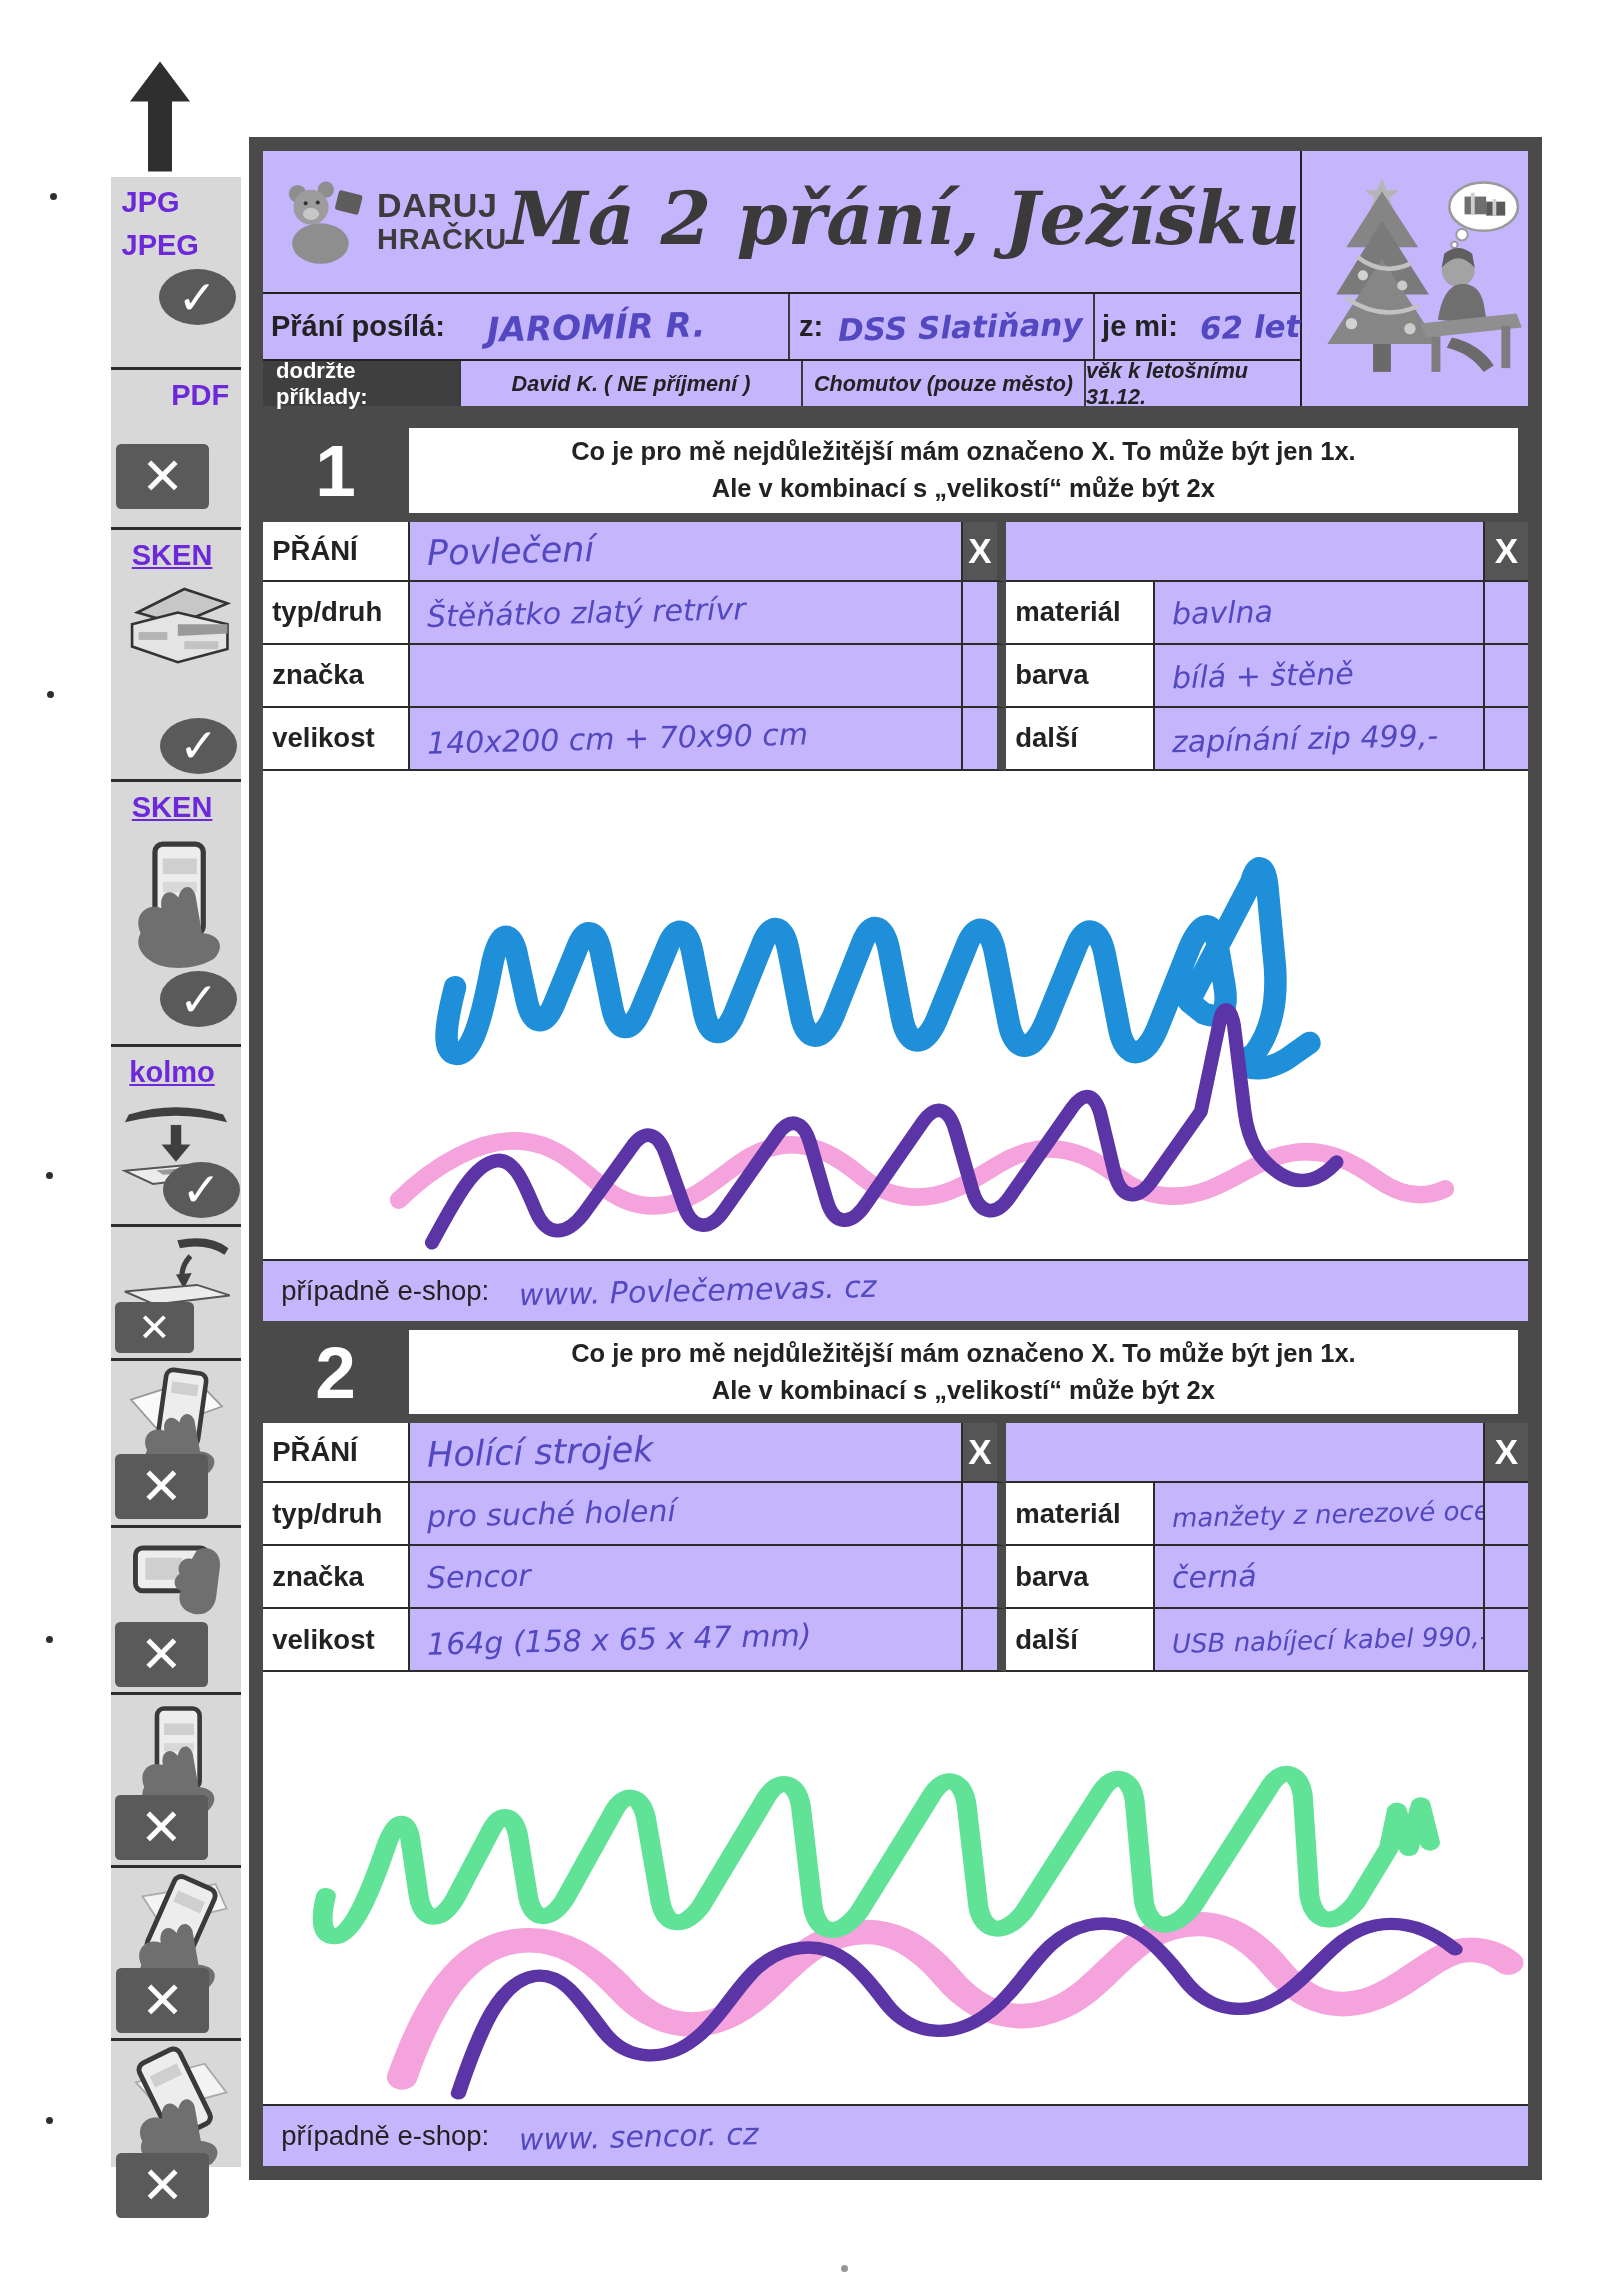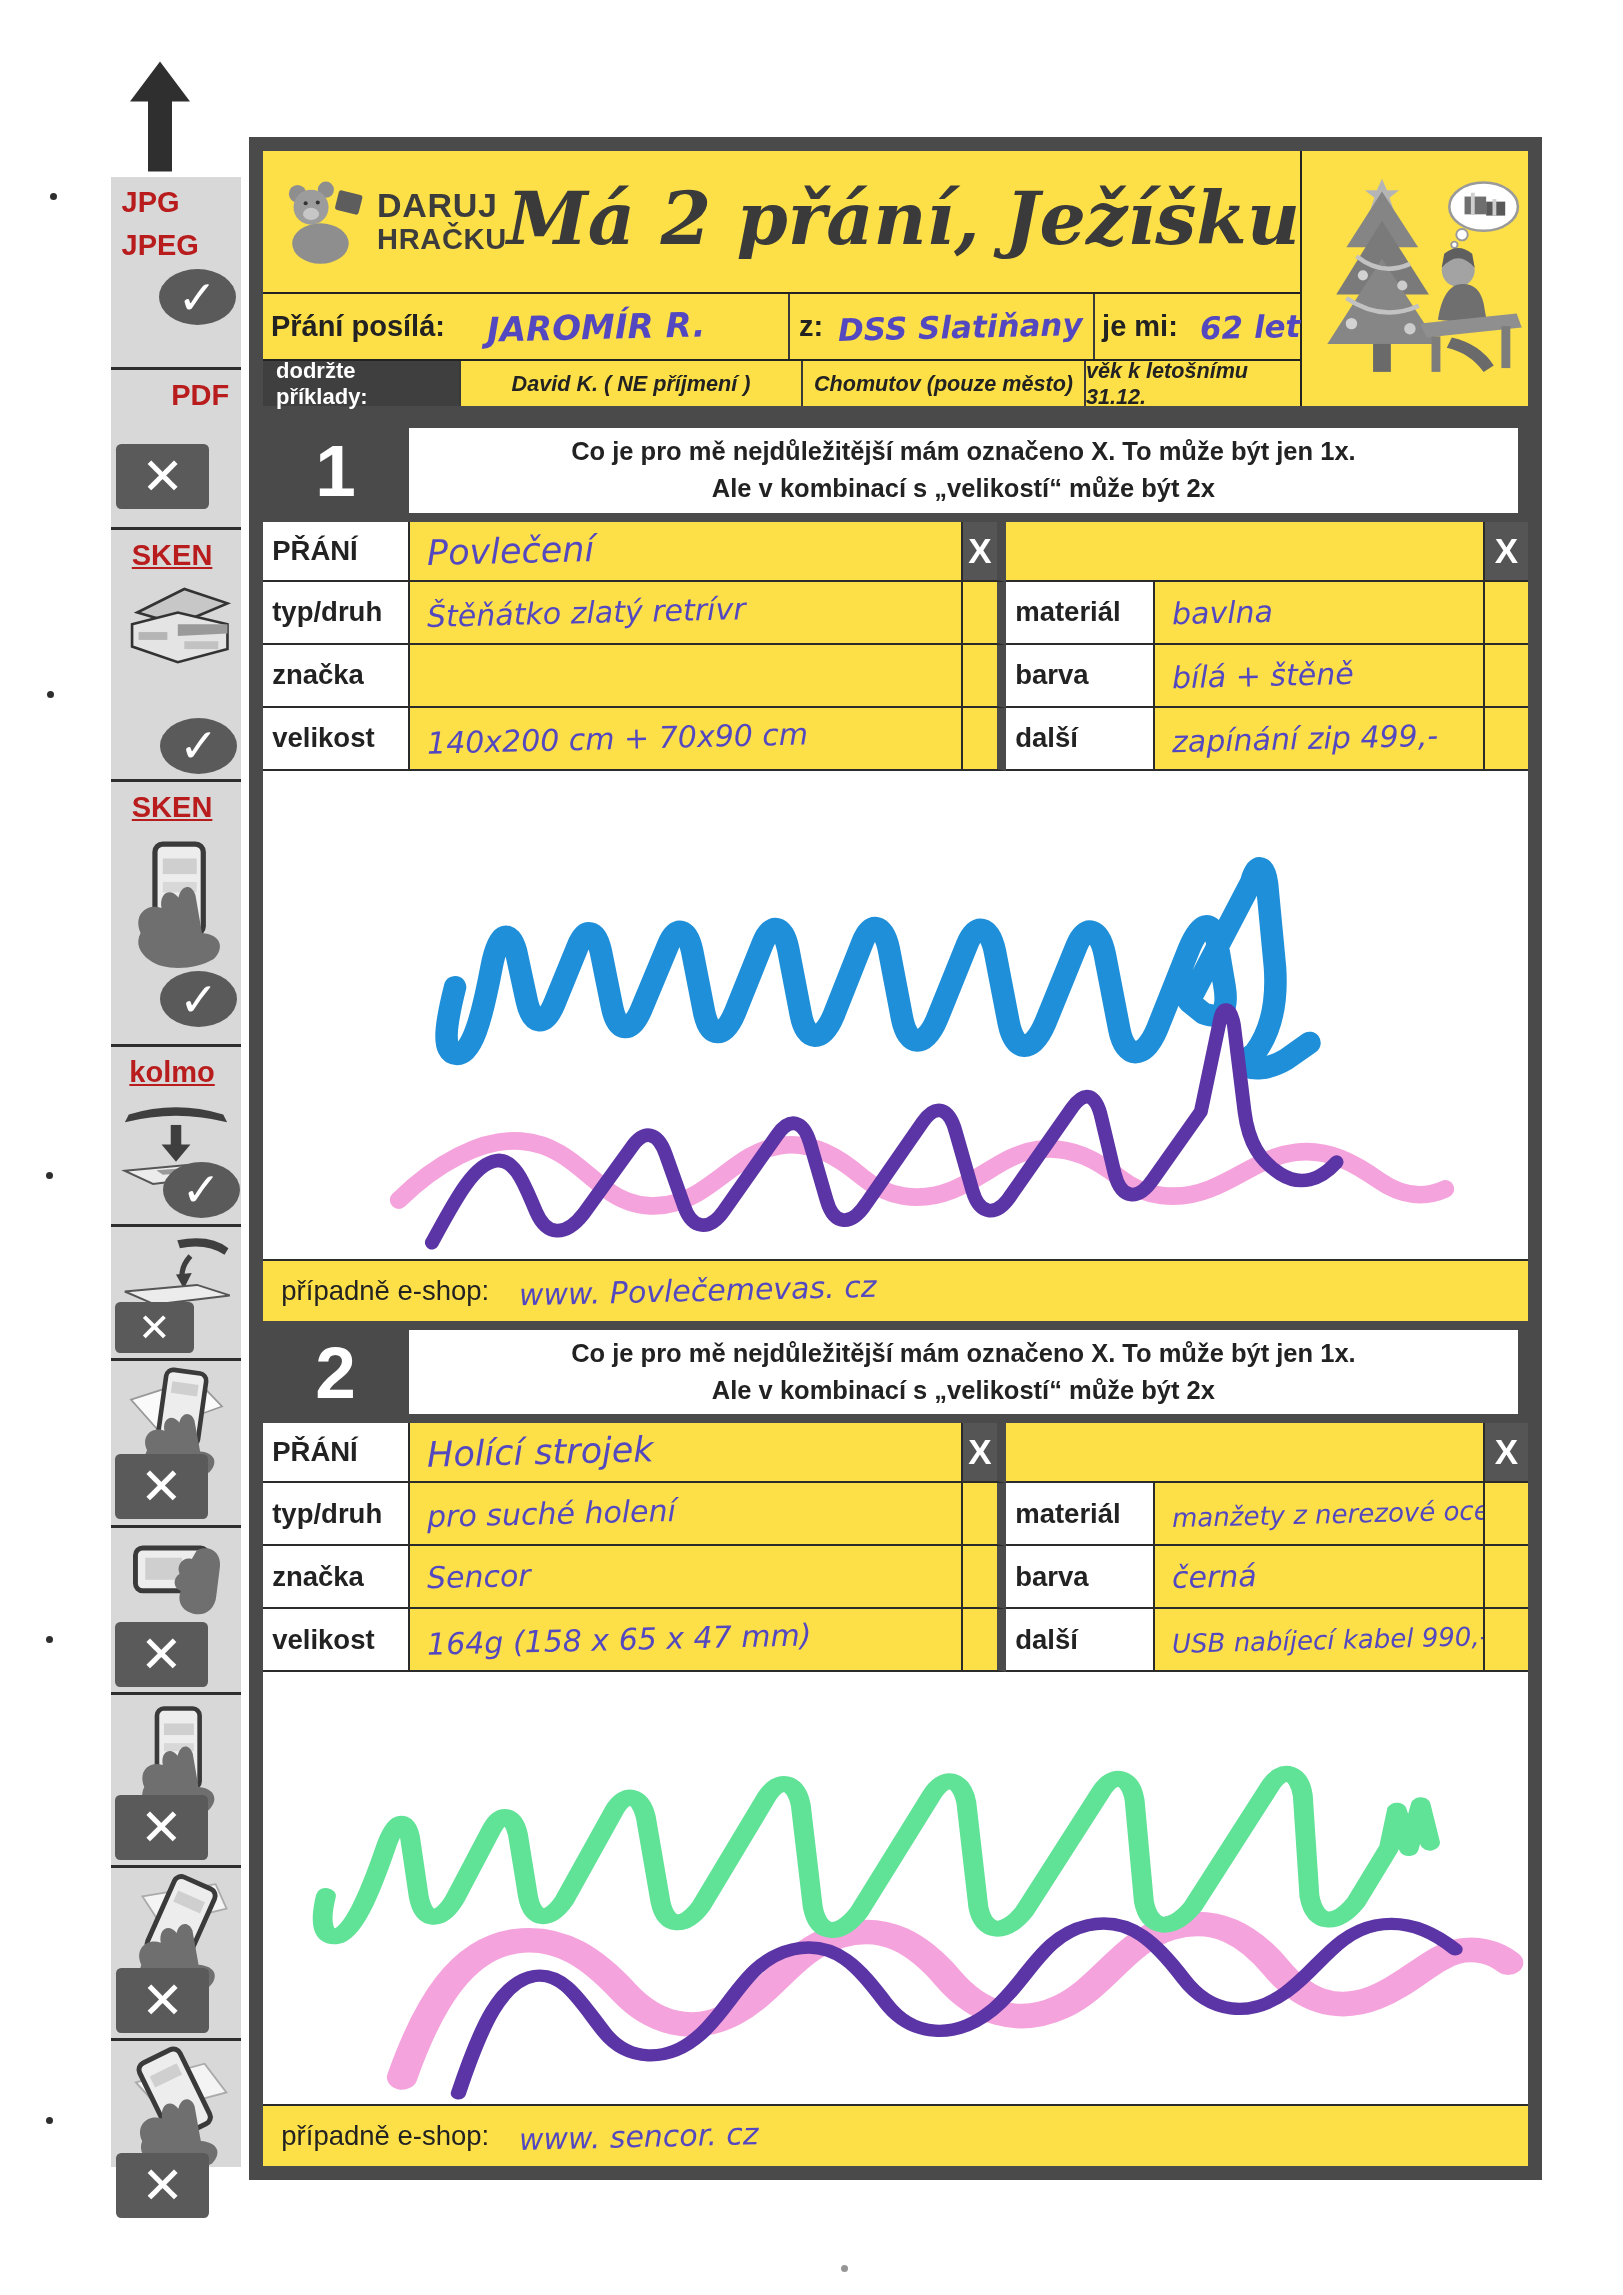--- a/index.html
+++ b/index.html
@@ -8,30 +8,30 @@
   .hw{font-family:"DejaVu Sans", sans-serif;font-style:italic;color:#5348c0;
       display:inline-block;transform:rotate(-1.4deg);white-space:nowrap;}
   
   .up-arrow{position:absolute;left:130px;top:60px;width:60px;height:113px;}
   .dot{position:absolute;width:7.2px;height:7.2px;border-radius:50%;background:#2e2e2e;}
   
   .sidebar{position:absolute;left:111px;top:177px;width:130px;height:1990px;background:#d8d8d8;
            display:flex;flex-direction:column;}
   .sb-sec{position:relative;border-bottom:3.3px solid #2e2e2e;flex:0 0 auto;overflow:hidden;}
   .sb-sec:last-child{border-bottom:none;}
-  .sb-label{font-weight:bold;font-size:29px;color:#b91c1c;line-height:1.15;padding:9.2px 7.9px 0 10.5px;}
+  .sb-label{font-weight:bold;font-size:29px;color:#6d28d9;line-height:1.15;padding:9.2px 7.9px 0 10.5px;}
   .lbl-right{text-align:right;padding-right:11.8px;}
   .lbl-center{text-align:center;padding-left:0;text-decoration:underline;}
   .badge{position:absolute;display:flex;align-items:center;justify-content:center;
          background:#5a5a5a;color:#fff;font-weight:bold;font-family:"DejaVu Sans",sans-serif;}
   .badge.ok{width:77px;height:56px;border-radius:50%;font-size:47px;}
   .badge.bad{width:93px;height:65px;border-radius:5.2px;font-size:51px;}
   .sb-art{display:block;margin:3.9px auto 2.6px auto;}
   
-  .form{position:absolute;left:249px;top:137px;width:1293px;background:#fde047;
+  .form{position:absolute;left:249px;top:137px;width:1293px;background:#c4b5fd;
         border:14.4px solid #4a4a4a;box-sizing:border-box;}
   .top{display:flex;border-bottom:13px solid #4a4a4a;}
   .top-left{flex:1;min-width:0;}
   .masthead{height:141px;display:flex;align-items:center;border-bottom:2.6px solid #222;}
   .logo-text{font-weight:bold;color:#3c3c3c;font-size:34px;line-height:1.05;letter-spacing:0.7px;margin-left:3.9px;}
   .logo-text .l2{font-size:29px;}
   .big-title{flex:1;text-align:center;font-family:"DejaVu Serif",serif;font-style:italic;font-weight:bold;
              font-size:73px;color:#3a3a3a;white-space:nowrap;transform:translateY(-3.9px);}
   .sender-row{height:65px;display:flex;align-items:center;border-bottom:2.6px solid #222;font-weight:bold;font-size:29px;}
   .sender-row .cell{display:flex;align-items:center;height:100%;}

